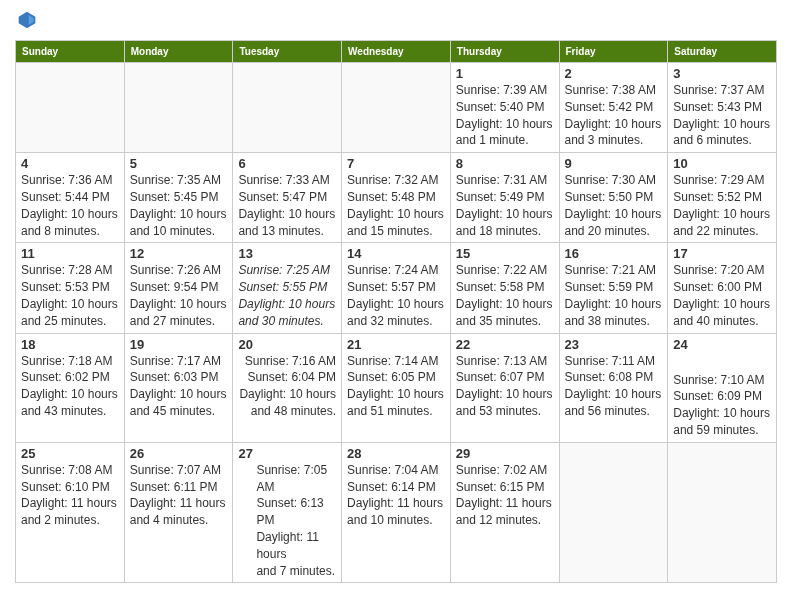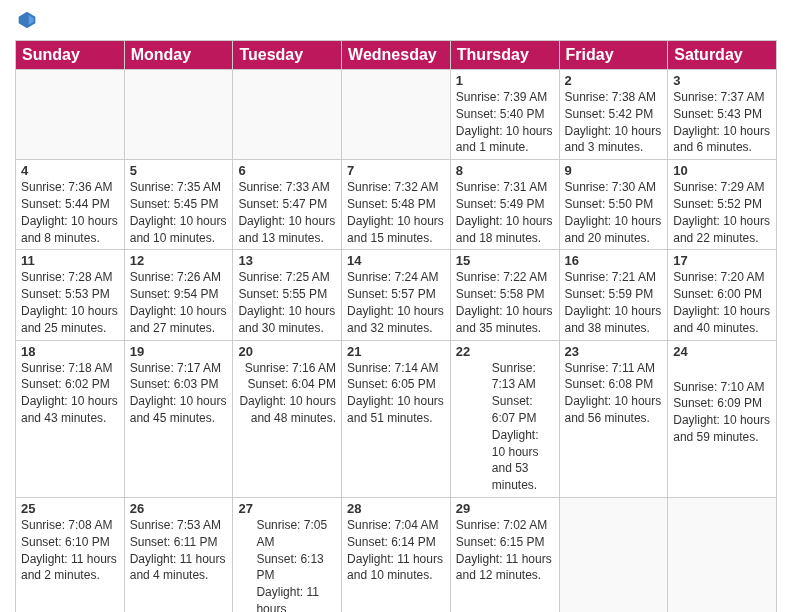--- a/index.html
+++ b/index.html
@@ -13,21 +13,21 @@
     .logo-text { display: flex; align-items: center; }
     .logo-general { font-size: 18px; font-weight: bold; color: #333; }
     .logo-blue { font-size: 18px; font-weight: bold; color: #3a7abf; }
     .logo-icon { width: 20px; height: 20px; margin-left: 2px; }
     
     .title-area { text-align: right; }
     .month-title { font-size: 36px; font-weight: normal; color: #333; }
     .location { font-size: 16px; color: #555; }
     
     .calendar { width: 100%; border-collapse: collapse; }
-    .calendar th { background-color: #be185d; color: white; text-align: left; padding: 5px 6px; font-size: 16px; border: 1px solid #ccc; }
+    .calendar th { background-color: #4d7c0f; color: white; text-align: left; padding: 5px 6px; font-size: 10px; border: 1px solid #ccc; }
     .calendar td { border: 1px solid #ccc; padding: 3px 5px; vertical-align: top; font-size: 10.5px; color: #333; width: calc(100%/7); height: 80px; }
     .calendar td.empty { background: #f9f9f9; }
     .day-num { font-size: 13px; font-weight: bold; display: block; margin-bottom: 1px; }
     .day-info { font-size: 12px; line-height: 1.4; color: #333; }
   </style>
 </head>
 <body>
 
 <div class="container">
   <div class="header">
@@ -148,21 +148,21 @@
           </td>
           <td>
             <span class="day-num">12</span>
             <div class="day-info" style="white-space: pre-line;">Sunrise: 7:26 AM
 Sunset: 9:54 PM
 Daylight: 10 hours
 and 27 minutes.</div>
           </td>
           <td>
             <span class="day-num">13</span>
-            <div class="day-info" style="white-space: pre-line;">Sunrise: 7:25 AM
+            <div class="day-info" style="white-space: pre-line; font-style: italic;">Sunrise: 7:25 AM
 Sunset: 5:55 PM
 Daylight: 10 hours
 and 30 minutes.</div>
           </td>
           <td>
             <span class="day-num">14</span>
             <div class="day-info" style="white-space: pre-line;">Sunrise: 7:24 AM
 Sunset: 5:57 PM
 Daylight: 10 hours
 and 32 minutes.</div>
@@ -213,21 +213,21 @@
           </td>
           <td>
             <span class="day-num">21</span>
             <div class="day-info" style="white-space: pre-line;">Sunrise: 7:14 AM
 Sunset: 6:05 PM
 Daylight: 10 hours
 and 51 minutes.</div>
           </td>
           <td>
             <span class="day-num">22</span>
-            <div class="day-info" style="white-space: pre-line; margin-left: 36px;">Sunrise: 7:13 AM
+            <div class="day-info" style="white-space: pre-line;">Sunrise: 7:13 AM
 Sunset: 6:07 PM
 Daylight: 10 hours
 and 53 minutes.</div>
           </td>
           <td>
             <span class="day-num">23</span>
             <div class="day-info" style="white-space: pre-line;">Sunrise: 7:11 AM
 Sunset: 6:08 PM
 Daylight: 10 hours
 and 56 minutes.</div>
@@ -243,21 +243,21 @@
         <tr>
           <td>
             <span class="day-num">25</span>
             <div class="day-info" style="white-space: pre-line;">Sunrise: 7:08 AM
 Sunset: 6:10 PM
 Daylight: 11 hours
 and 2 minutes.</div>
           </td>
           <td>
             <span class="day-num">26</span>
-            <div class="day-info" style="white-space: pre-line;">Sunrise: 7:53 AM
+            <div class="day-info" style="white-space: pre-line;">Sunrise: 7:07 AM
 Sunset: 6:11 PM
 Daylight: 11 hours
 and 4 minutes.</div>
           </td>
           <td>
             <span class="day-num">27</span>
             <div class="day-info" style="white-space: pre-line; margin-left: 18px;">Sunrise: 7:05 AM
 Sunset: 6:13 PM
 Daylight: 11 hours
 and 7 minutes.</div>

